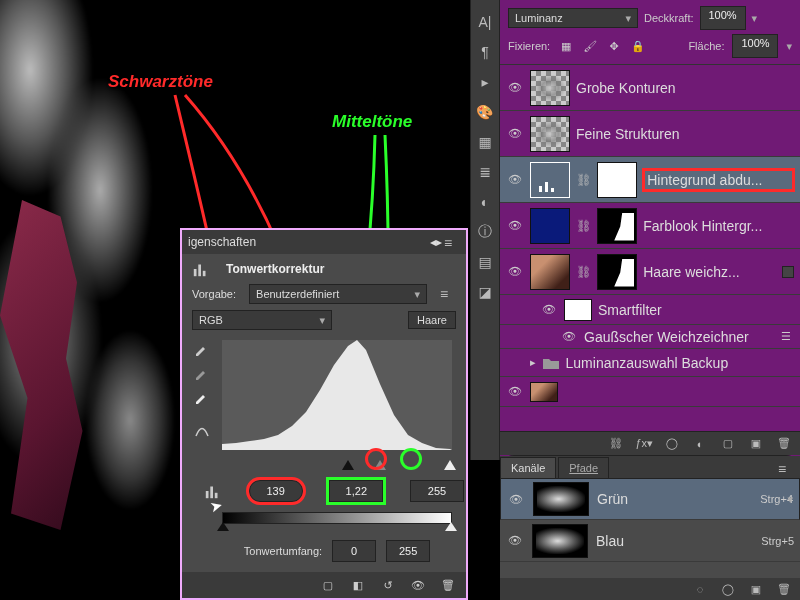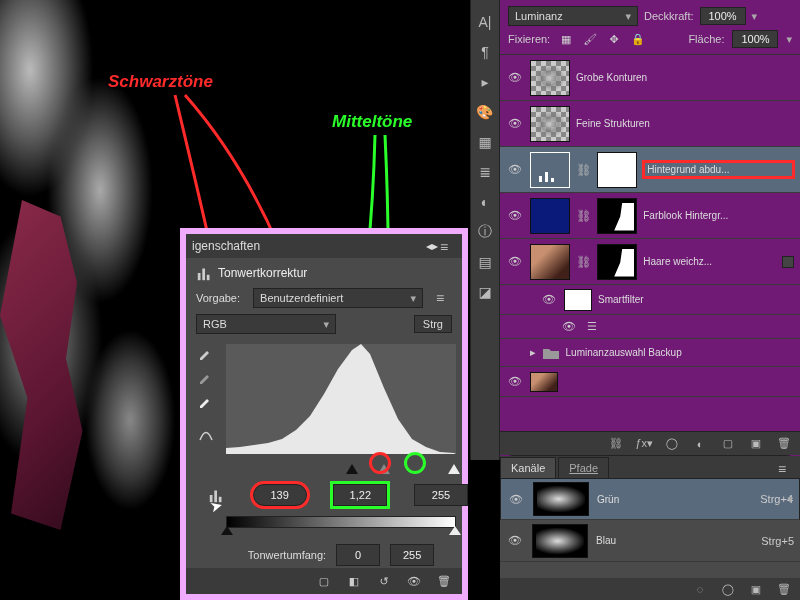--- a/index.html
+++ b/index.html
@@ -22,25 +22,25 @@
 
   
   .ann { position:absolute; font-weight:bold; font-size:17px; font-style:italic; text-shadow: 1px 1px 3px #000; }
   .ann-red { color:#ff2a2a; }
   .ann-green { color:#2aff2a; }
   .arrow { stroke-width:3; fill:none; marker-end:url(#ah-red); }
   .arrow-g { stroke:#2aff2a; marker-end:url(#ah-green); }
   .arrow-r { stroke:#ff2a2a; }
 
   
-  .props { position:absolute; left:180px; top:228px; width:288px; height:372px; background:#4a4a4a; border:6px solid #f0abfc; }
+  .props { position:absolute; left:180px; top:228px; width:288px; height:372px; background:#4a4a4a; border:2px solid #f0abfc; }
   .props-header { height:24px; background:#3a3a3a; display:flex; align-items:center; padding:0 6px; color:#ddd; font-size:12px; }
   .props-header .sp { flex:1; }
   .props-body { padding:6px 10px; }
-  .props-title { display:flex; align-items:center; gap:4px; margin-bottom:6px; font-weight:normal; color:#eee; font-size:12px;}
+  .props-title { display:flex; align-items:center; gap:16px; margin-bottom:6px; font-weight:bold; color:#eee; font-size:12px;}
   .row { display:flex; align-items:center; gap:13px; margin:6px 0; font-size:11px; color:#ddd; }
   .sel { flex:1; background:#3a3a3a; border:1px solid #222; height:20px; display:flex; align-items:center; padding:0 6px; color:#ddd; position:relative; }
   .sel::after { content:"▾"; position:absolute; right:6px; color:#aaa; }
   .btn-auto { background:#3a3a3a; border:1px solid #222; padding:2px 8px; color:#ddd; font-size:11px; }
   .eyedrops { position:absolute; left:12px; top:110px; display:flex; flex-direction:column; gap:8px; }
   .eyed { width:16px; height:16px; color:#ccc; }
 
   
   .hist-wrap { position:absolute; left:40px; top:110px; width:230px; }
   .hist { width:230px; height:110px; background:#5a5a5a; position:relative; overflow:hidden; }
@@ -73,40 +73,40 @@
   .cursor { position:absolute; left:210px; top:497px; color:#fff; font-size:15px; transform:rotate(-15deg);}
 
   
   .tool-col { position:absolute; left:470px; top:0; width:30px; height:460px; background:#3c3c3c; border-left:1px solid #222; border-right:1px solid #222; display:flex; flex-direction:column; align-items:center; gap:14px; padding-top:14px; color:#bbb; }
   .tool-col .fi { font-size:14px; }
 
   .right { position:absolute; left:500px; top:0; width:300px; height:600px; background:#701a75; display:flex; flex-direction:column; }
   .layer-top { padding:6px 8px; border-bottom:1px solid #333; }
   .toprow { display:flex; align-items:center; gap:6px; margin-bottom:4px; }
   .toprow .sel { width:130px; flex:none; }
-  .mini-in { width:46px; height:18px; background:#3a3a3a; border:1px solid #222; color:#eee; text-align:center; font-size:11px; line-height:16px;}
+  .mini-in { width:46px; height:24px; background:#3a3a3a; border:1px solid #222; color:#eee; text-align:center; font-size:11px; line-height:16px;}
   .lbl { color:#ccc; font-size:11px; }
   .lockrow { display:flex; align-items:center; gap:8px; font-size:11px; color:#ccc; }
 
   .layers { flex:1; overflow:hidden; }
   .layer { display:flex; align-items:center; gap:6px; padding:4px 6px; height:46px; border-bottom:1px solid #3a3a3a; }
   .layer.small { height:30px; }
   .eye { width:18px; height:18px; color:#ccc; display:flex; align-items:center; justify-content:center; }
   .thumb { width:40px; height:36px; background:#222; border:1px solid #111; position:relative; flex-shrink:0; }
   .thumb.checker { background:
     conic-gradient(#888 25%, #ccc 0 50%, #888 0 75%, #ccc 0) 0 0/10px 10px; }
   .thumb.mask { background:#fff; }
   .thumb.blue { background:#0a1a7a; }
   .thumb .ov { position:absolute; inset:4px; background:radial-gradient(ellipse at 50% 50%, rgba(200,200,200,.9) 0%, rgba(120,120,120,.6) 40%, transparent 75%); }
   .thumb .lev { position:absolute; left:6px; bottom:4px; width:22px; height:14px; }
   .thumb.hair { background:linear-gradient(135deg,#c89070 30%, #402018 80%); }
   .thumb.sil { background:#000; }
   .thumb.sil::after { content:""; position:absolute; right:2px; top:4px; width:20px; height:28px; background:#fff; clip-path:polygon(40% 0,100% 0,100% 100%,0 100%,30% 50%); }
   .link { color:#bbb; font-size:12px; }
-  .lname { color:#ddd; font-size:10px; flex:1; white-space:nowrap; overflow:hidden; text-overflow:ellipsis; }
+  .lname { color:#ddd; font-size:14px; flex:1; white-space:nowrap; overflow:hidden; text-overflow:ellipsis; }
   .sel-layer { background:#5a6a7d; }
   .lbox-red { outline:3px solid #ff2a2a; outline-offset:-2px; }
   .smart { width:12px; height:12px; background:#444; border:1px solid #222; }
 
   .group-row { display:flex; align-items:center; gap:6px; padding:4px 6px; height:28px; border-bottom:1px solid #3a3a3a; color:#ccc; font-size:11px;}
   .folder { width:18px; height:14px; }
 
   .layer-foot { height:24px; background:#3a3a3a; display:flex; align-items:center; justify-content:flex-end; gap:12px; padding:0 8px; color:#bbb; border-top:1px solid #222;}
 
   
@@ -171,21 +171,21 @@
       <div class="sel">
           <span>Benutzerdefiniert</span>
         </div>
       <span class="menu-ic"></span>
     </div>
     <div class="row">
       <div class="sel" style="width:140px;flex:none">
           <span>RGB</span>
         </div>
       <span style="flex:1"></span>
-      <button class="btn-auto">Strg</button>
+      <button class="btn-auto">Haare</button>
     </div>
   </div>
 
   <div class="eyedrops">
     <svg class="eyed" viewBox="0 0 16 16">
         <path d="M2 14l7-7 2 2-7 7H2v-2z" fill="#ccc"></path>
       </svg>
     <svg class="eyed" viewBox="0 0 16 16">
         <path d="M2 14l7-7 2 2-7 7H2v-2z" fill="#999"></path>
       </svg>
@@ -322,20 +322,21 @@
       <span class="lname">Haare weichz...</span>
       <span class="smart"></span>
     </div>
     <div class="layer small" style="padding-left:40px">
       <span class="eye">👁</span>
       <div class="thumb mask" style="width:28px;height:22px"></div>
       <span class="lname">Smartfilter</span>
     </div>
     <div class="layer small" style="padding-left:60px;height:24px">
       <span class="eye">👁</span>
+      <span class="lname">Gaußscher Weichzeichner</span>
       <span class="fi">☰</span>
     </div>
     <div class="group-row">
       <span class="eye"></span>
       <span>▸</span>
       <svg class="folder" viewBox="0 0 18 14">
           <path d="M1 3h6l2 2h8v8H1z" fill="#999"></path>
         </svg>
       <span class="lname">Luminanzauswahl Backup</span>
     </div>

